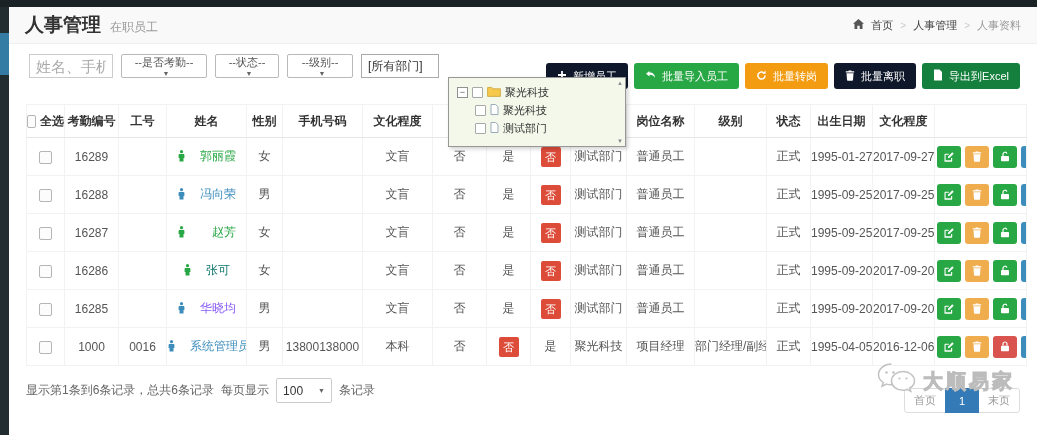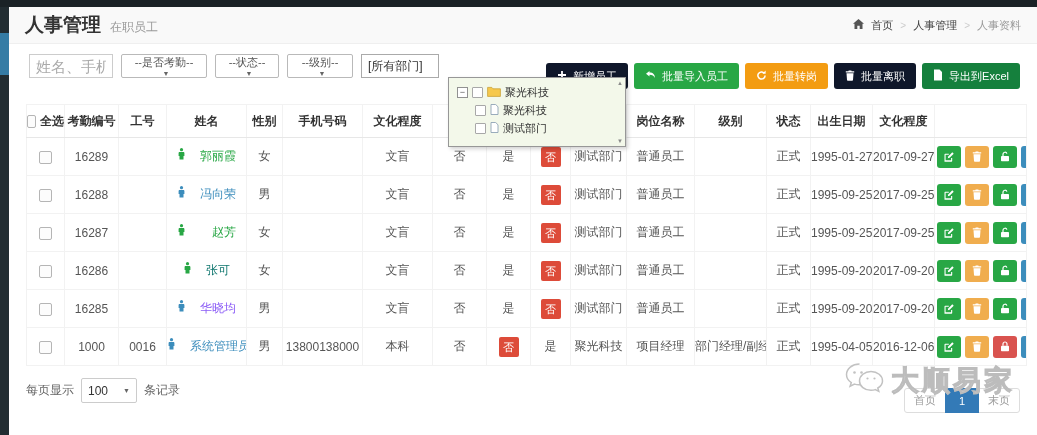--- a/index.html
+++ b/index.html
@@ -41,21 +41,21 @@
     padding:0 11px; display:flex; align-items:center; gap:6px; cursor:pointer; font-family:inherit; white-space:nowrap; }
 
   
   .table-wrap { margin:0 17px; }
   table { width:994px; border-collapse:collapse; table-layout:fixed; font-size:12px; color:#555; }
   th,td { border:1px solid #f2f2f2; text-align:center; overflow:hidden; white-space:nowrap; }
   thead th { height:33px; color:#333; font-weight:bold; font-size:12px; background:#fff; border-bottom:1px solid #e7e7e7; }
   tbody td { height:38px; }
   .th-selectall { display:flex; align-items:center; justify-content:center; gap:4px; }
   .cb { display:inline-block; width:13px; height:13px; border:1px solid #b5b5b5; border-radius:2px; background:#fcfcfc; vertical-align:middle; }
-  .name-cell { display:inline-flex; align-items:flex-start; gap:14px; cursor:pointer; }
+  .name-cell { display:inline-flex; align-items:flex-end; gap:14px; cursor:pointer; }
   .badge-no { display:inline-block; min-width:20px; height:20px; line-height:20px; padding:0 2px;
     background:#dd4b39; color:#fff; border-radius:2px; font-size:11px; cursor:pointer; }
   .action-btn { width:24px; height:22px; border:none; border-radius:3px; margin:0 2px;
     display:inline-flex; align-items:center; justify-content:center; cursor:pointer; vertical-align:middle; }
 
   
   .dept-dropdown { position:absolute; left:448px; top:77px; width:178px; height:70px; z-index:8;
     background:#f3f8ea; border:1px solid #979797; box-shadow:2px 2px 4px rgba(0,0,0,.18); padding:5px 14px 4px 8px; }
   .tree-row { display:flex; align-items:center; gap:4px; font-size:11px; color:#333; height:18px; white-space:nowrap; }
   .tree-child { margin-left:18px; }
@@ -74,21 +74,21 @@
   .pagination { position:absolute; right:17px; top:381px; display:flex; z-index:4; }
   .page-btn { min-width:34px; height:25px; border:1px solid #ddd; background:#fff; color:#9b9b9b;
     font-size:11px; display:flex; align-items:center; justify-content:center; padding:0 9px;
     margin-left:-1px; cursor:pointer; }
   .page-btn.first { border-radius:3px 0 0 3px; margin-left:0; }
   .page-btn.last { border-radius:0 3px 3px 0; }
   .page-btn.active { background:#337ab7; border-color:#337ab7; color:#fff; z-index:1; }
 
   .watermark { position:absolute; right:22px; top:355px; display:flex; align-items:center; gap:5px;
     z-index:9; pointer-events:none; }
-  .wm-text { font-size:28px; font-weight:bold; color:#d9d9d9; letter-spacing:3px;
+  .wm-text { font-size:20px; font-weight:bold; color:#d9d9d9; letter-spacing:3px;
     -webkit-text-stroke:1px #bcbcbc; }
 </style>
 </head>
 <body>
 
 <div class="top-strip"></div>
 <div class="left-strip">
   <div class="accent"></div>
 </div>
 
@@ -443,20 +443,21 @@
                   <rect x="1" y="4.8" width="8" height="5.5" rx=".8" fill="#fff"></rect>
                   <path d="M3 4.8V3a2 2 0 0 1 4 0v1.8" fill="none" stroke="#fff" stroke-width="1.2"></path>
                 </svg>
               </button><button class="action-btn" style="background: rgb(60, 141, 188);"></button></td>
           </tr>
         </tbody>
     </table>
   </div>
 
   <div class="footer-bar">
+    <span>显示第1条到6条记录，总共6条记录</span>
     <span>每页显示</span>
     <div class="pp-select">
       <span>100</span>
       <span class="caret">▼</span>
     </div>
     <span>条记录</span>
   </div>
 
   <div class="watermark">
     <span>

